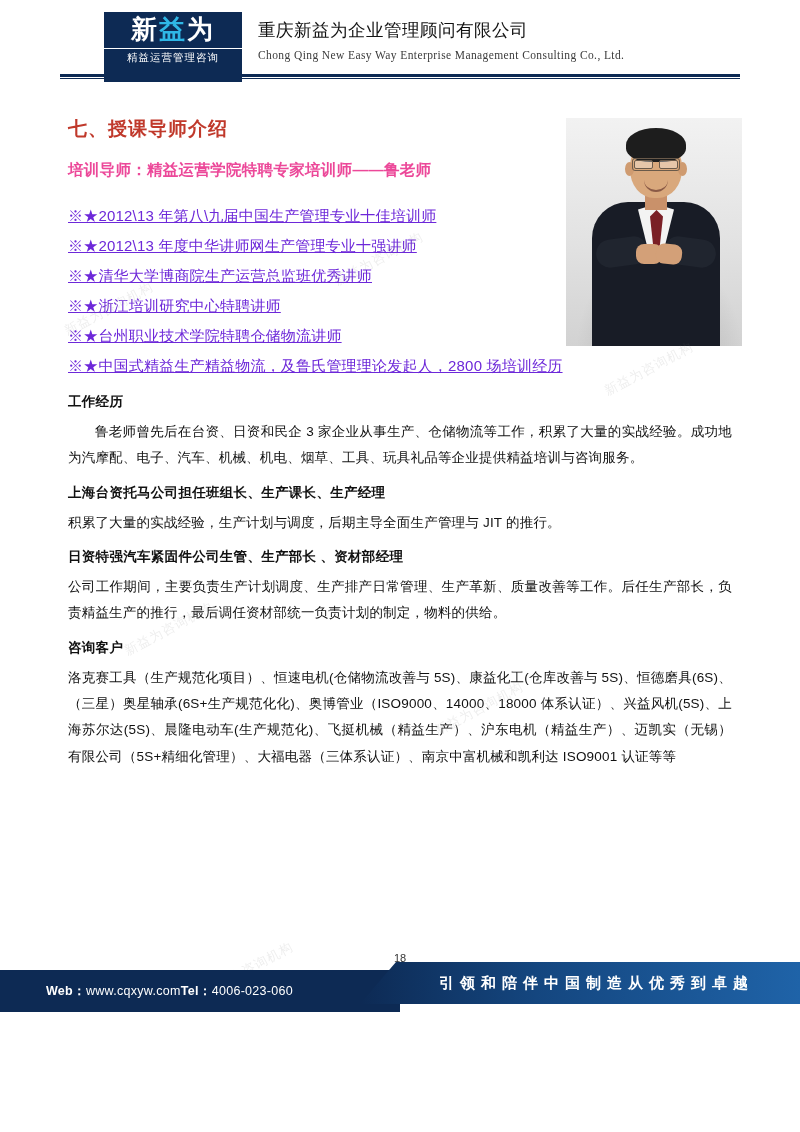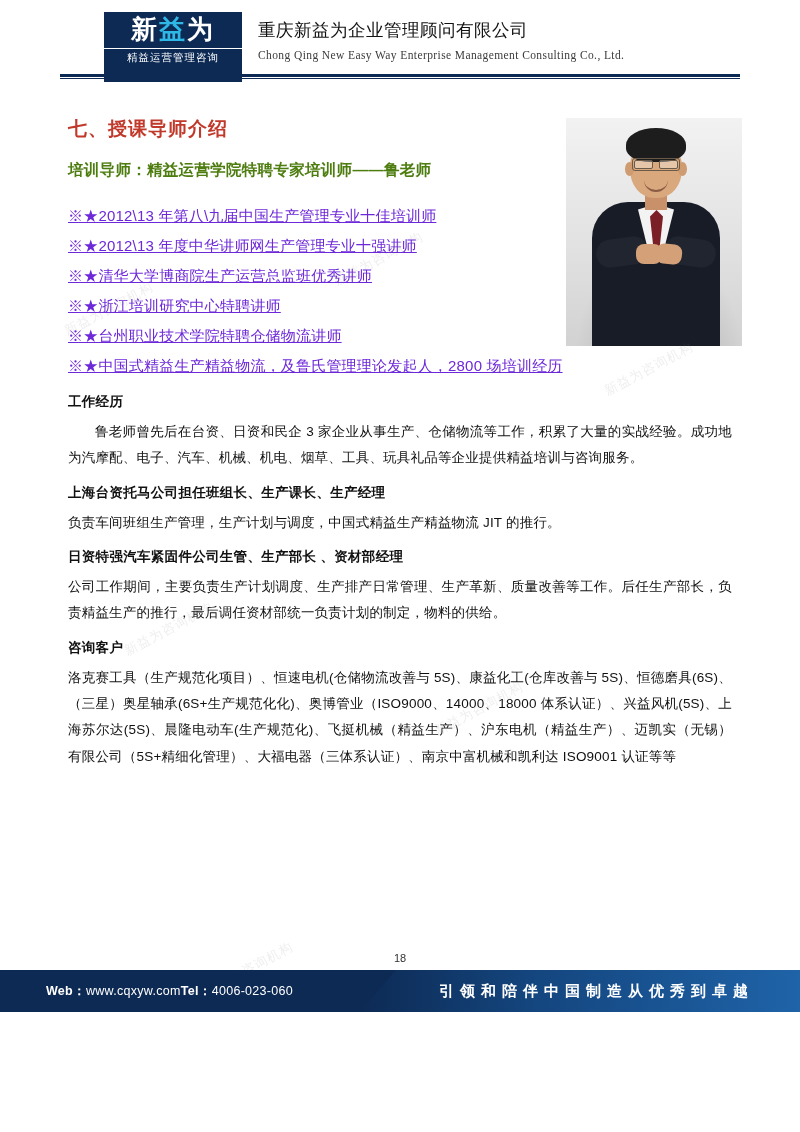--- a/index.html
+++ b/index.html
@@ -105,21 +105,21 @@
   h1.section-title {
     color: #c0392b;
     font-size: 19px;
     font-weight: bold;
     margin: 12px 0 18px 0;
     letter-spacing: 1px;
   }
   .trainer-line {
     font-size: 15.5px;
     font-weight: bold;
-    color: #4d7c0f;
+    color: #ec4899;
     margin-bottom: 20px;
     letter-spacing: 0.3px;
   }
   .bullets {
     margin: 0 0 10px 0;
     padding: 0;
     list-style: none;
   }
   .bullets li {
     font-size: 15px;
@@ -323,21 +323,21 @@
   .footer-left .txt {
     color: #ffffff;
     font-size: 12.5px;
     padding-left: 46px;
     letter-spacing: 0.3px;
   }
   .footer-left .bold { font-weight: bold; }
   .footer-right {
     position: absolute;
     right: 0;
-    bottom: 0;
+    bottom: 8px;
     width: 440px;
     height: 42px;
     background: linear-gradient(90deg, #0d2a54 0%, #14467f 40%, #1f63a8 100%);
     clip-path: polygon(36px 0, 100% 0, 100% 100%, 0 100%);
     display: flex;
     align-items: center;
     justify-content: flex-end;
   }
   .footer-right .slogan {
     color: #ffffff;
@@ -394,21 +394,21 @@
       <li>※★清华大学博商院生产运营总监班优秀讲师</li>
       <li>※★浙江培训研究中心特聘讲师</li>
       <li>※★台州职业技术学院特聘仓储物流讲师</li>
       <li>※★中国式精益生产精益物流，及鲁氏管理理论发起人，2800 场培训经历</li>
     </ul>
 
     <div class="sub-head">工作经历</div>
     <p class="para indent">鲁老师曾先后在台资、日资和民企 3 家企业从事生产、仓储物流等工作，积累了大量的实战经验。成功地为汽摩配、电子、汽车、机械、机电、烟草、工具、玩具礼品等企业提供精益培训与咨询服务。</p>
 
     <div class="sub-head">上海台资托马公司担任班组长、生产课长、生产经理</div>
-    <p class="para">负责车间班组生产管理，生产计划与调度，中国式精益生产精益物流 JIT 的推行。</p>
+    <p class="para">积累了大量的实战经验，生产计划与调度，后期主导全面生产管理与 JIT 的推行。</p>
 
     <div class="sub-head">日资特强汽车紧固件公司生管、生产部长 、资材部经理</div>
     <p class="para">公司工作期间，主要负责生产计划调度、生产排产日常管理、生产革新、质量改善等工作。后任生产部长，负责精益生产的推行，最后调任资材部统一负责计划的制定，物料的供给。</p>
 
     <div class="sub-head">咨询客户</div>
     <p class="para">洛克赛工具（生产规范化项目）、恒速电机(仓储物流改善与 5S)、康益化工(仓库改善与 5S)、恒德磨具(6S)、（三星）奥星轴承(6S+生产规范化化)、奥博管业（ISO9000、14000、18000 体系认证）、兴益风机(5S)、上海苏尔达(5S)、晨隆电动车(生产规范化)、飞挺机械（精益生产）、沪东电机（精益生产）、迈凯实（无锡）有限公司（5S+精细化管理）、大福电器（三体系认证）、南京中富机械和凯利达 ISO9001 认证等等</p>
   </div>
 
   <div class="wm" style="left:60px; top:300px;">新益为咨询机构</div>
   <div class="wm" style="left:330px; top:250px;">新益为咨询机构</div>

